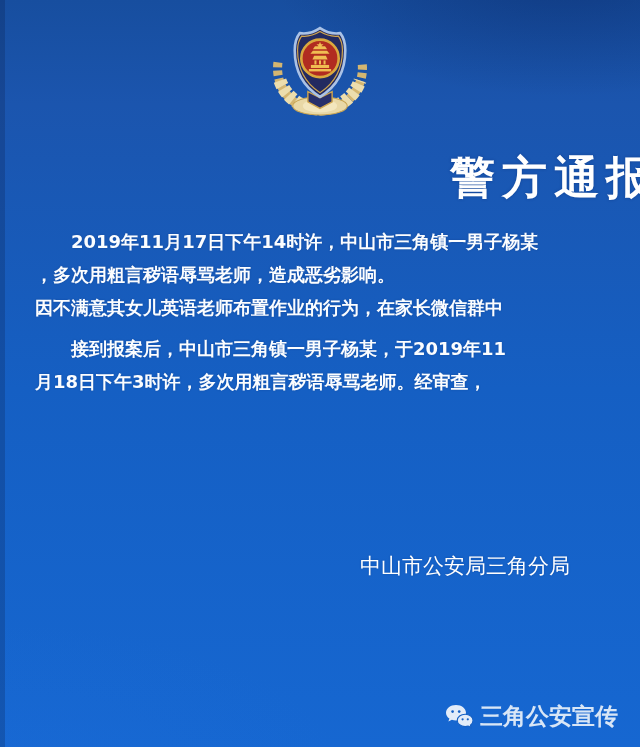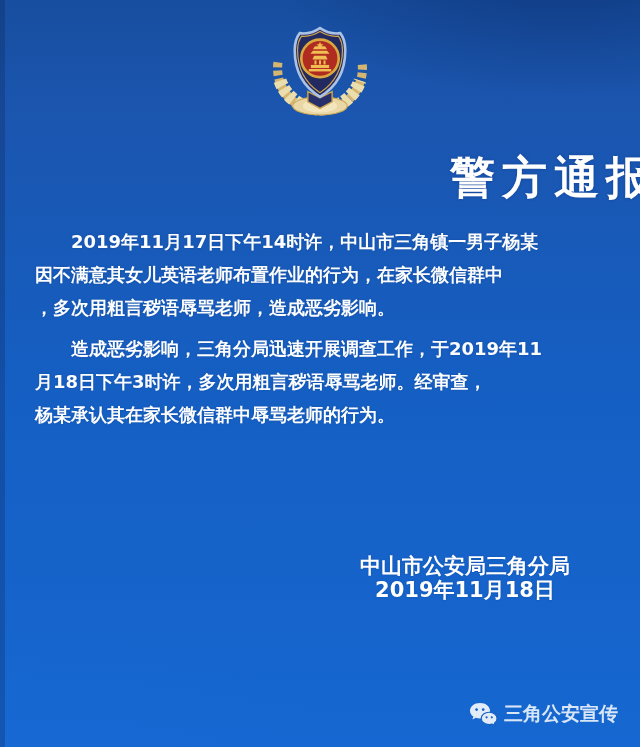--- a/index.html
+++ b/index.html
@@ -66,37 +66,37 @@
   }
   .para { margin: 0 0 8px 0; }
   .line { white-space: nowrap; }
   .line.first { text-indent: 2em; }
 
   
   .signature {
     position: absolute;
     top: 554px;
     right: 70px;
-    text-align: center;
+    text-align: left;
     font-size: 21px;
     line-height: 24px;
-    font-weight: 700;
+    font-weight: 400;
     color: #ffffff;
     text-shadow: 0 0 2px rgba(8, 34, 92, 0.30);
   }
 
   
   .watermark {
     position: absolute;
     top: 701px;
     right: 22px;
     display: flex;
     align-items: center;
     gap: 7px;
-    font-size: 19px;
+    font-size: 23px;
     font-weight: 700;
     color: #e9f1fa;
     opacity: 0.92;
   }
   .watermark .wicon { width: 28px; height: 25px; flex: 0 0 auto; }
 </style>
 </head>
 <body>
 
 <div class="poster">
@@ -126,35 +126,33 @@
       <rect x="46" y="42.5" width="18" height="3" fill="#f0be52"></rect>
       <rect x="44" y="46.5" width="22" height="2.4" fill="#f0be52"></rect>
     </svg>
   </div>
 
   <h1 class="title">警方通报</h1>
 
   <div class="content">
     <div class="para">
       <div class="line first">2019年11月17日下午14时许，中山市三角镇一男子杨某</div>
+      <div class="line">，多次用粗言秽语辱骂老师，造成恶劣影响。</div>
       <div class="line">因不满意其女儿英语老师布置作业的行为，在家长微信群中</div>
-      <div class="line">，多次用粗言秽语辱骂老师，造成恶劣影响。</div>
     </div>
     <div class="para">
-      <div class="line first">造成恶劣影响，三角分局迅速开展调查工作，于2019年11</div>
+      <div class="line first">接到报案后，中山市三角镇一男子杨某，于2019年11</div>
       <div class="line">月18日下午3时许，多次用粗言秽语辱骂老师。经审查，</div>
-      <div class="line">杨某承认其在家长微信群中辱骂老师的行为。</div>
     </div>
     <div class="para">
     </div>
   </div>
 
   <div class="signature">
     <div>中山市公安局三角分局</div>
-    <div>2019年11月18日</div>
   </div>
 
   <div class="watermark">
     <svg class="wicon" viewBox="0 0 28 25" xmlns="http://www.w3.org/2000/svg">
       <path d="M11,1 C5.3,1 1,4.5 1,8.8 C1,11.2 2.3,13.2 4.4,14.6 L3.4,17.6 L6.9,15.8 C8.1,16.2 9.5,16.5 11,16.5 C16.7,16.5 21,13 21,8.8 C21,4.5 16.7,1 11,1 Z" fill="#f4f8fd"></path>
       <circle cx="7.6" cy="7.6" r="1.35" fill="#1560c4"></circle>
       <circle cx="14.2" cy="7.6" r="1.35" fill="#1560c4"></circle>
       <path d="M20.2,10.2 C15.8,10.2 12.3,13 12.3,16.4 C12.3,19.8 15.8,22.6 20.2,22.6 C21.3,22.6 22.3,22.4 23.2,22.1 L26.2,23.6 L25.4,21.2 C27,20 28,18.3 28,16.4 C28,13 24.6,10.2 20.2,10.2 Z" fill="#f4f8fd" stroke="#1560c4" stroke-width="1.1"></path>
       <circle cx="17.6" cy="15.3" r="1.1" fill="#1560c4"></circle>
       <circle cx="22.8" cy="15.3" r="1.1" fill="#1560c4"></circle>

